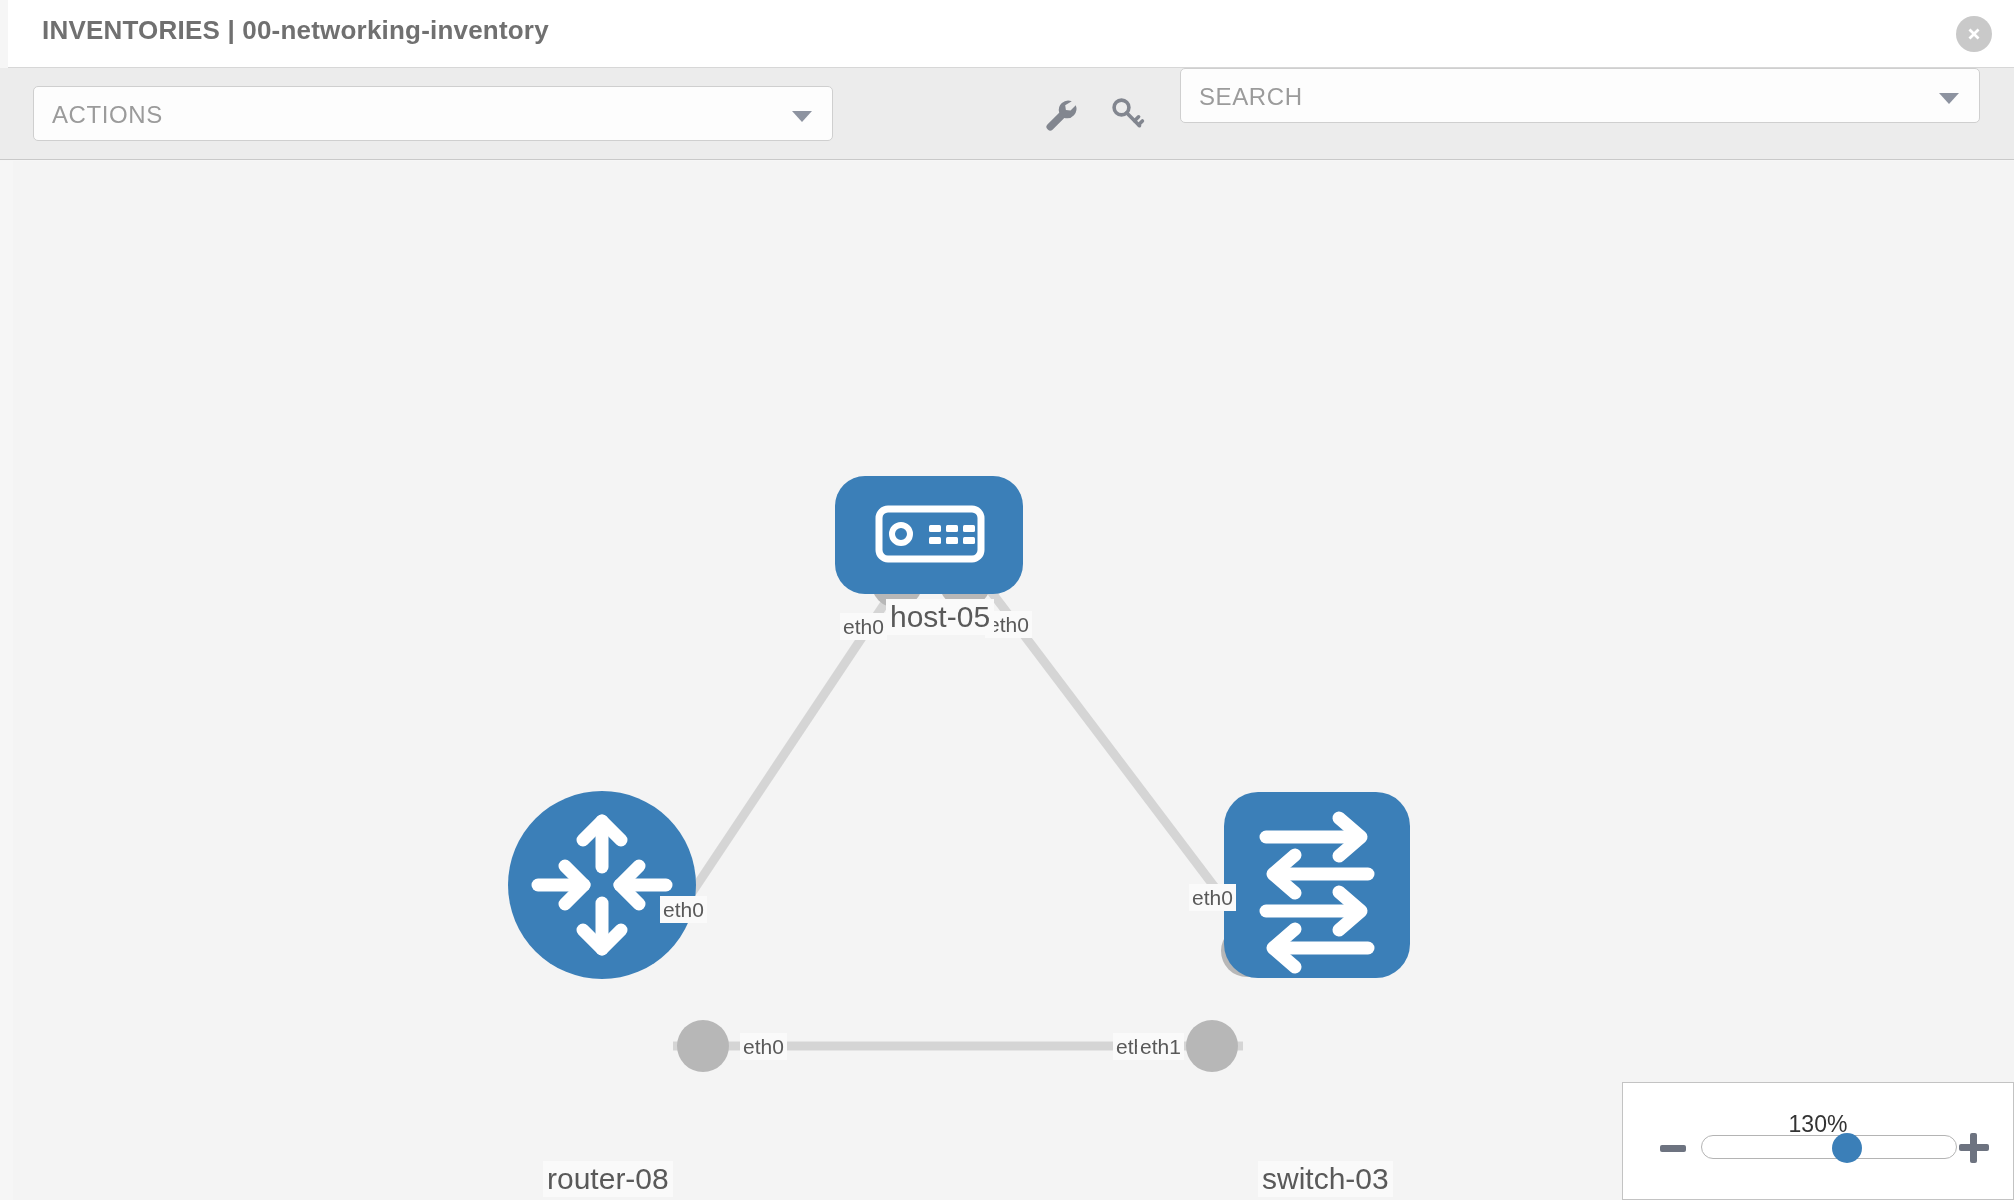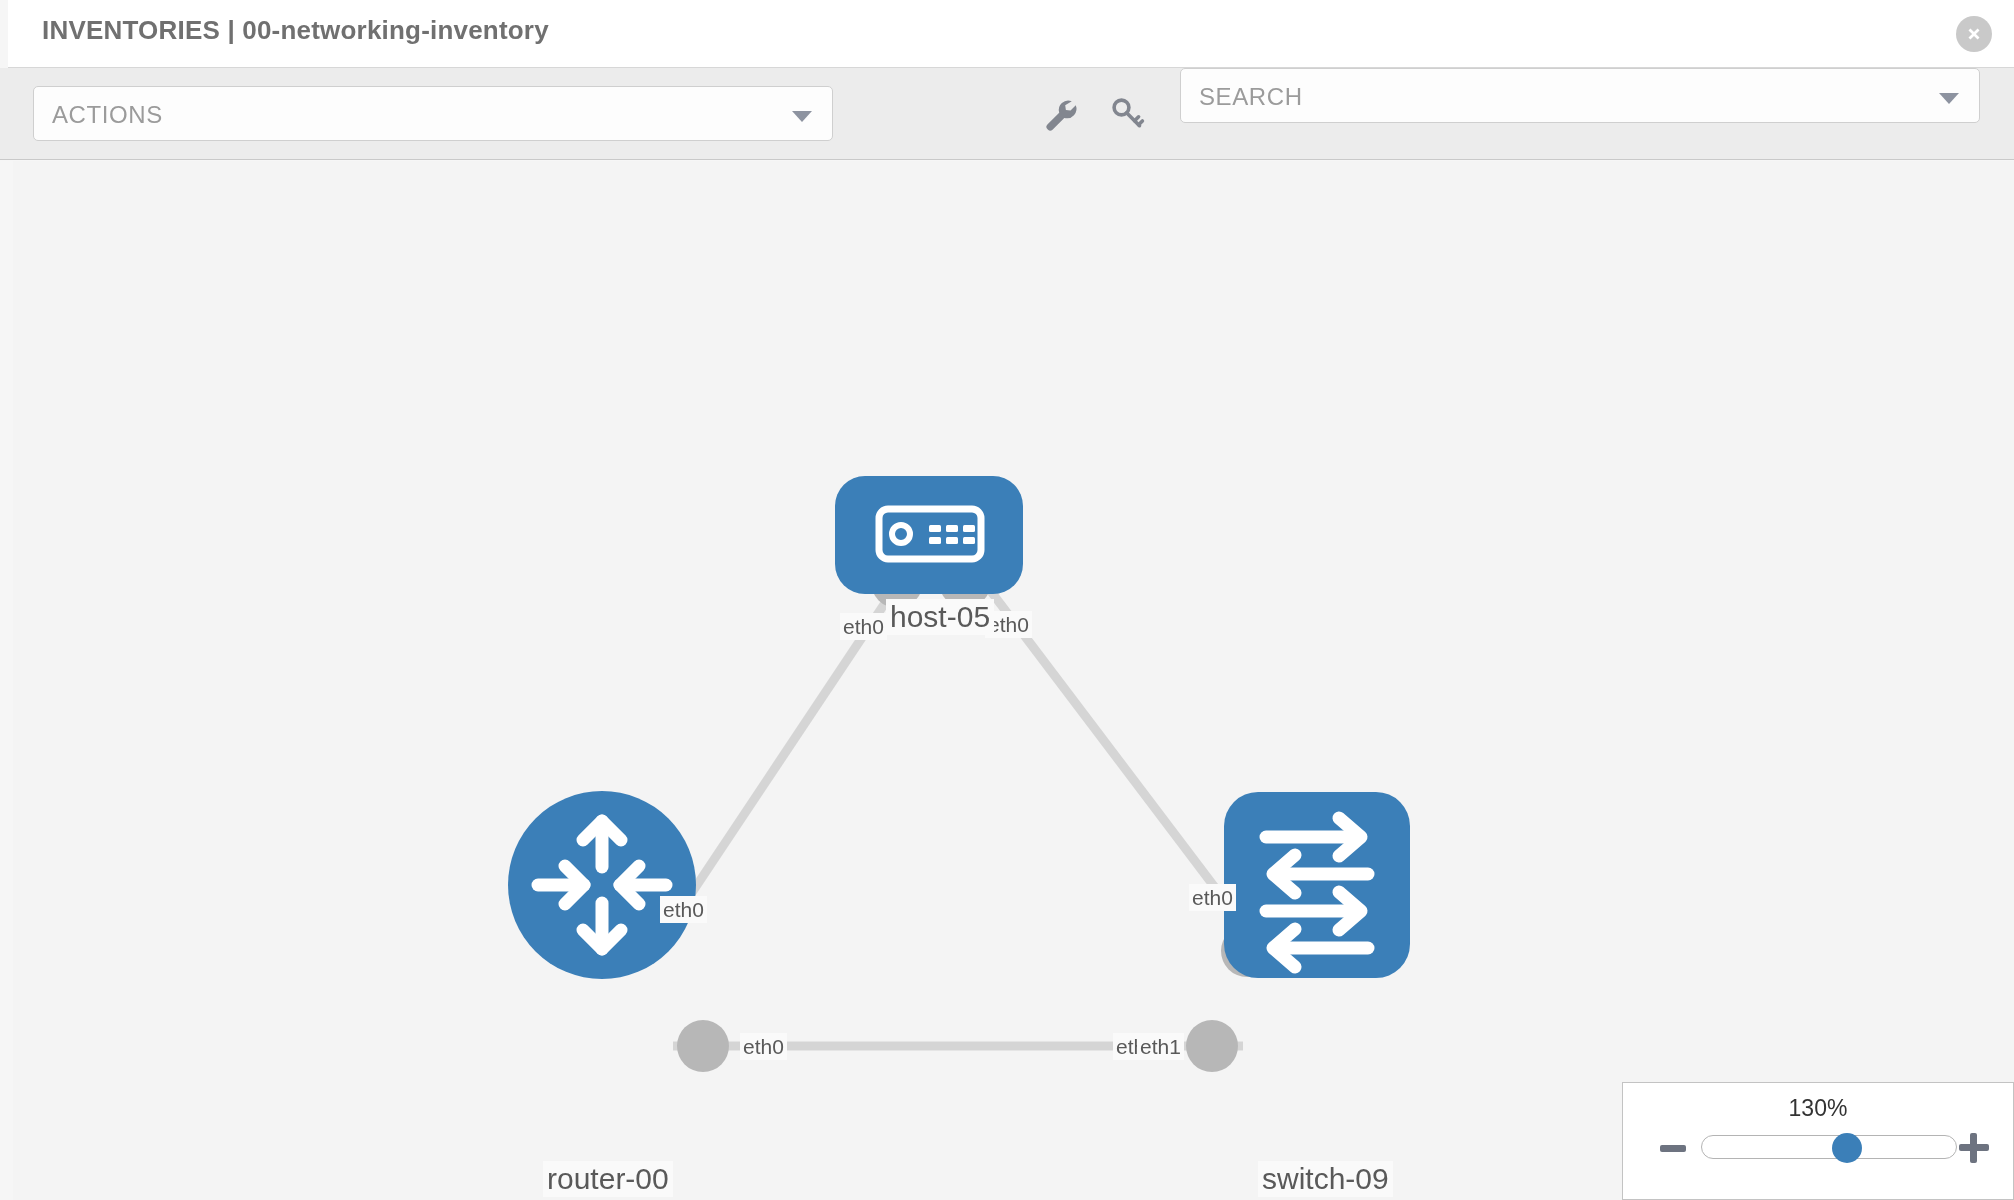--- a/index.html
+++ b/index.html
@@ -92,21 +92,21 @@
   .iface-label { font-size: 21px; padding: 3px 3px; }
 
   
   .zoom-panel {
     position: absolute; left: 1622px; top: 1082px;
     width: 392px; height: 118px;
     background: #ffffff;
     border: 1px solid #c3c3c3;
   }
   .zoom-value {
-    position: absolute; left: 0; right: 0; top: 12px;
+    position: absolute; left: 0; right: 0; top: 28px;
     text-align: center; font-size: 23px; color: #333;
   }
   .zoom-minus {
     position: absolute; left: 37px; top: 62px;
     width: 26px; height: 7px; border-radius: 2px;
     background: #6d7380; cursor: pointer;
   }
   .zoom-plus {
     position: absolute; right: 24px; top: 50px;
     width: 30px; height: 30px; cursor: pointer;
@@ -245,22 +245,22 @@
 
     <div class="iface-label" style="left:827px; top:452px;">eth0</div>
     <div class="iface-label" style="left:972px; top:450px;">eth0</div>
     <div class="iface-label" style="left:647px; top:735px;">eth0</div>
     <div class="iface-label" style="left:1176px; top:723px;">eth0</div>
     <div class="iface-label" style="left:727px; top:872px;">eth0</div>
     <div class="iface-label" style="left:1100px; top:872px;">eth0</div>
     <div class="iface-label" style="left:1124px; top:872px;">eth1</div>
 
     <div class="node-label" style="left:873px;  top:438px;">host-05</div>
-    <div class="node-label" style="left:530px;  top:1000px;">router-00</div>
-    <div class="node-label" style="left:1245px; top:1000px;">switch-09</div>
+    <div class="node-label" style="left:530px;  top:1000px;">router-08</div>
+    <div class="node-label" style="left:1245px; top:1000px;">switch-03</div>
 
   </div>
 
   <div class="zoom-panel">
     <div class="zoom-value">130%</div>
     <div class="zoom-minus"></div>
     <div class="zoom-track"></div>
     <div class="zoom-thumb" id="zoom-thumb" style="left: 209.08px;"></div>
     <div class="zoom-plus"></div>
   </div>

